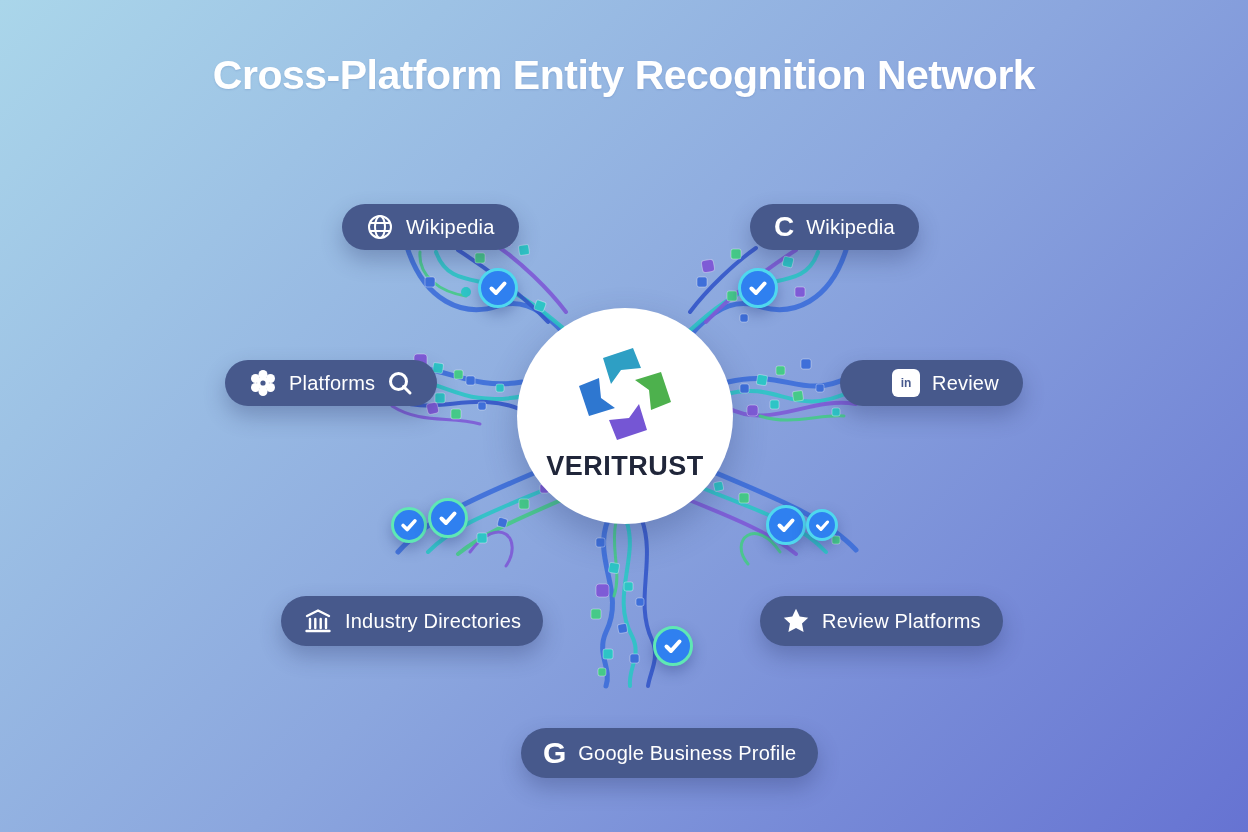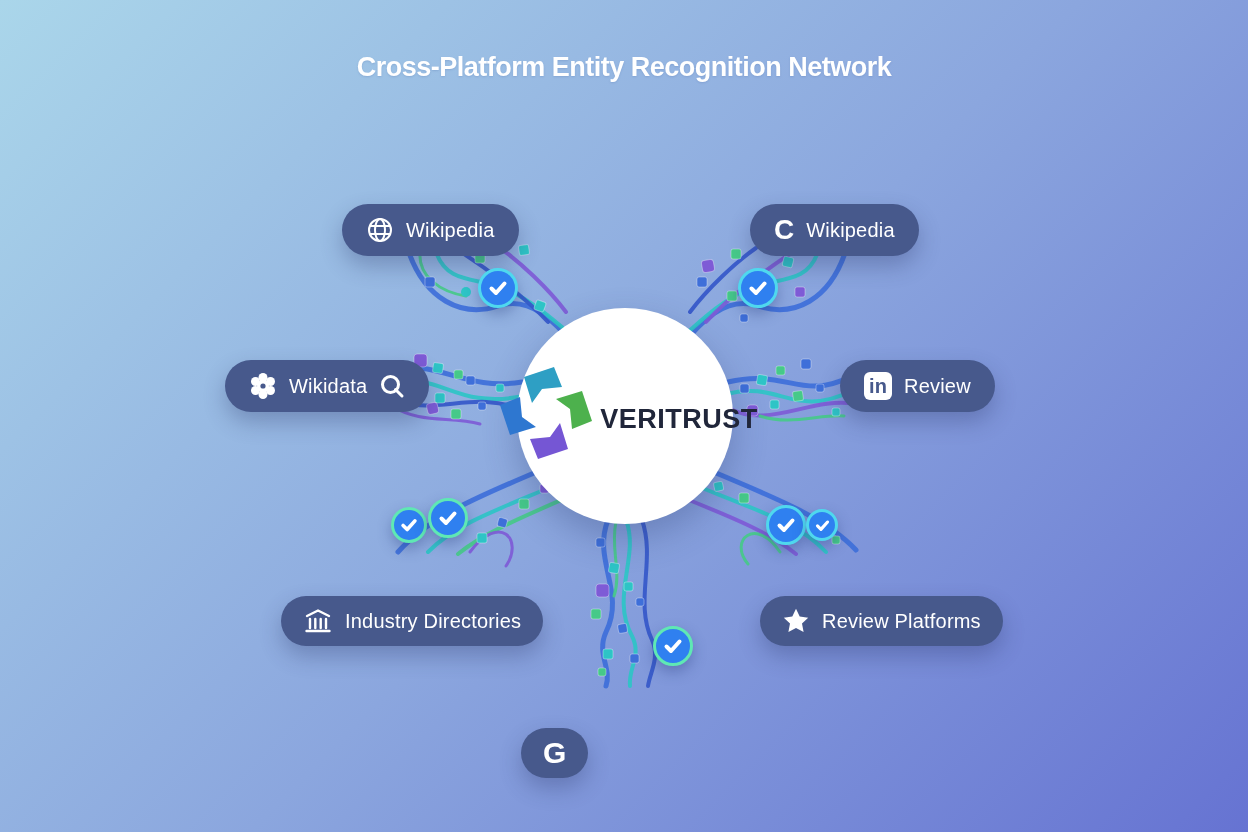--- a/index.html
+++ b/index.html
@@ -21,59 +21,59 @@
   *{margin:0;padding:0;box-sizing:border-box;}
   html,body{width:1248px;height:832px;overflow:hidden;}
   body{
     font-family:"Liberation Sans","DejaVu Sans",sans-serif;
     background:linear-gradient(135deg,var(--background-top-left) 0%,#8ba6de 52%,var(--background-bottom-right) 100%);
     position:relative;
   }
   .title{
     position:absolute;left:0;right:0;top:52px;
     text-align:center;
-    font-size:27px;font-weight:700;letter-spacing:-0.5px;
+    font-size:41px;font-weight:700;letter-spacing:-0.5px;
     color:var(--title-color);
     text-shadow:0 1px 2px rgba(80,110,170,0.25);
     z-index:6;
   }
   #wires{position:absolute;left:0;top:0;z-index:1;}
   #wires path{fill:none;stroke-linecap:round;opacity:0.92;}
   .ln-blue{stroke:var(--line-blue);}
   .ln-blue2{stroke:var(--line-blue2);}
   .ln-teal{stroke:var(--line-teal);}
   .ln-green{stroke:var(--line-green);}
   .ln-purple{stroke:var(--line-purple);}
   .pk-blue{fill:var(--line-blue);}
   .pk-teal{fill:var(--line-teal);}
   .pk-green{fill:var(--line-green);}
   .pk-purple{fill:var(--line-purple);}
   #wires rect{stroke:rgba(255,255,255,0.35);stroke-width:1;}
   .pill{
     position:absolute;z-index:3;
     display:flex;align-items:center;gap:12px;
-    height:52px;padding:8px 24px;
+    height:46px;padding:8px 24px;
     background:var(--node-pill);
     border-radius:28px;
     color:#fff;white-space:nowrap;
     box-shadow:0 10px 22px rgba(35,48,95,0.30);
   }
   .pill.small{height:50px;padding:0 22px;margin-top:44px;}
   .pill-label{font-size:20px;font-weight:500;letter-spacing:0.2px;}
   .icon{display:flex;align-items:center;justify-content:center;}
   .glyph{font-weight:800;font-size:28px;line-height:1;color:#fff;}
   .li-box{
     width:28px;height:28px;background:#fff;border-radius:6px;
     display:flex;align-items:center;justify-content:center;
-    color:var(--node-pill);font-weight:800;font-size:20px;line-height:1;
+    color:var(--node-pill);font-weight:800;font-size:12px;line-height:1;margin-left:28px;
   }
   .hub{
     position:absolute;left:517px;top:308px;width:216px;height:216px;
     background:var(--hub-bg);border-radius:50%;
-    display:flex;align-items:center;justify-content:center;
+    display:flex;flex-direction:column;align-items:center;justify-content:center;
     box-shadow:0 14px 34px rgba(40,55,110,0.30);
     z-index:4;
   }
   .hub-logo{margin-top:-6px;}
   .hub-text{
     text-align:center;color:var(--hub-text);
     font-weight:800;font-size:27px;line-height:1.1;letter-spacing:0.5px;
     margin-top:8px;
   }
   .badge{
@@ -205,21 +205,21 @@
       <circle cx="14" cy="5.5" r="4.5"></circle>
         <circle cx="21.5" cy="9.5" r="4.5"></circle>
         <circle cx="21.5" cy="18.5" r="4.5"></circle>
       <circle cx="14" cy="22.5" r="4.5"></circle>
         <circle cx="6.5" cy="18.5" r="4.5"></circle>
         <circle cx="6.5" cy="9.5" r="4.5"></circle>
       <circle cx="14" cy="14" r="6"></circle>
       <circle cx="14" cy="14" r="2.6" fill="#47598c"></circle>
     </svg>
   </span>
-  <span class="pill-label">Wikidata</span>
+  <span class="pill-label">Platforms</span>
   <span class="icon">
     <svg width="26" height="26" viewBox="0 0 26 26" fill="none" stroke="#fff" stroke-width="3" stroke-linecap="round">
       <circle cx="11.5" cy="11.5" r="8"></circle>
       <line x1="16.5" y1="16.5" x2="23" y2="23"></line>
     </svg>
   </span>
 </div>
 
 <div class="pill" style="left:840px;top:360px">
   <span class="icon li-box">in</span>
@@ -244,20 +244,21 @@
   <span class="icon">
     <svg width="28" height="28" viewBox="0 0 28 28" fill="#fff">
       <path d="M14 1.8 L17.7 9.6 L26.2 10.7 L20 16.6 L21.6 25 L14 20.9 L6.4 25 L8 16.6 L1.8 10.7 L10.3 9.6 Z"></path>
     </svg>
   </span>
   <span class="pill-label">Review Platforms</span>
 </div>
 
 <div class="pill small" style="left:521px;top:684px">
   <span class="icon glyph" style="font-size:30px">G</span>
+  <span class="pill-label">Google Business Profile</span>
 </div>
 
 <div class="hub">
   <span class="hub-logo icon">
     <svg width="108" height="100" viewBox="0 0 100 100">
       <path d="M28,14 L58,4 L66,24 L46,26 L36,40 Z" fill="#2e9fc4"></path>
       <path d="M28,14 L58,4 L66,24 L46,26 L36,40 Z" fill="#4db14d" transform="rotate(90 50 50)"></path>
       <path d="M28,14 L58,4 L66,24 L46,26 L36,40 Z" fill="#7556d4" transform="rotate(180 50 50)"></path>
       <path d="M28,14 L58,4 L66,24 L46,26 L36,40 Z" fill="#2e77d0" transform="rotate(270 50 50)"></path>
     </svg>

